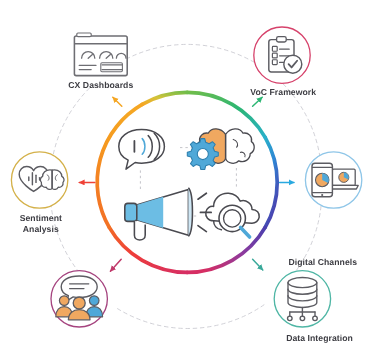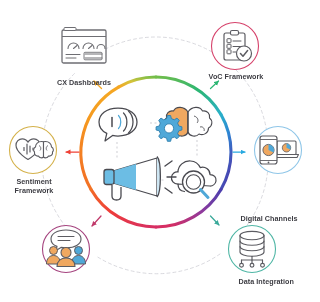--- a/index.html
+++ b/index.html
@@ -317,25 +317,25 @@
                  C 43 141.6 42.3 141.5 41.5 141.5 Z" fill="#ffffff" stroke="#5c5c62" stroke-width="1.1" stroke-linejoin="round"></path>
         <path d="M 45.5 141.5 C 49 141.5 51.5 144 51.5 147 C 53.5 148 54 150.5 52.5 152
                  C 53 154.5 51 156.5 48.5 156 C 47.5 158 45 158.5 43.5 157 L 43.5 141.8
                  C 44 141.6 44.7 141.5 45.5 141.5 Z" fill="#ffffff" stroke="#5c5c62" stroke-width="1.1" stroke-linejoin="round"></path>
         <path d="M 43.5 142 L 43.5 157" stroke="#5c5c62" stroke-width="0.9"></path>
         <path d="M 39 145.5 C 41 146.5 41.5 149 40 150.5 M 48 145.5 C 46 146.5 45.5 149 47 150.5" fill="none" stroke="#5c5c62" stroke-width="0.8"></path>
       </g>
     </g>
   </svg>
 
-  <div class="node-label" style="left:33px; top:66px; width:102px;margin-top:12px;">CX Dashboards</div>
+  <div class="node-label" style="left:33px; top:66px; width:102px;">CX Dashboards</div>
 
   <div class="node-label" style="left:186px; top:72px; width:100px;">VoC Framework</div>
 
   <div class="node-label" style="left:228px; top:178px; width:82px;margin-top:36px;">Digital Channels</div>
 
   <div class="node-label" style="left:212px; top:277px; width:82px;text-align:right;">Data Integration</div>
 
 
   <div class="node-label" style="left:0px; top:177px; width:68px;">Sentiment
-Framework</div>
+Analysis</div>
 
 </div>
 
 </body></html>

